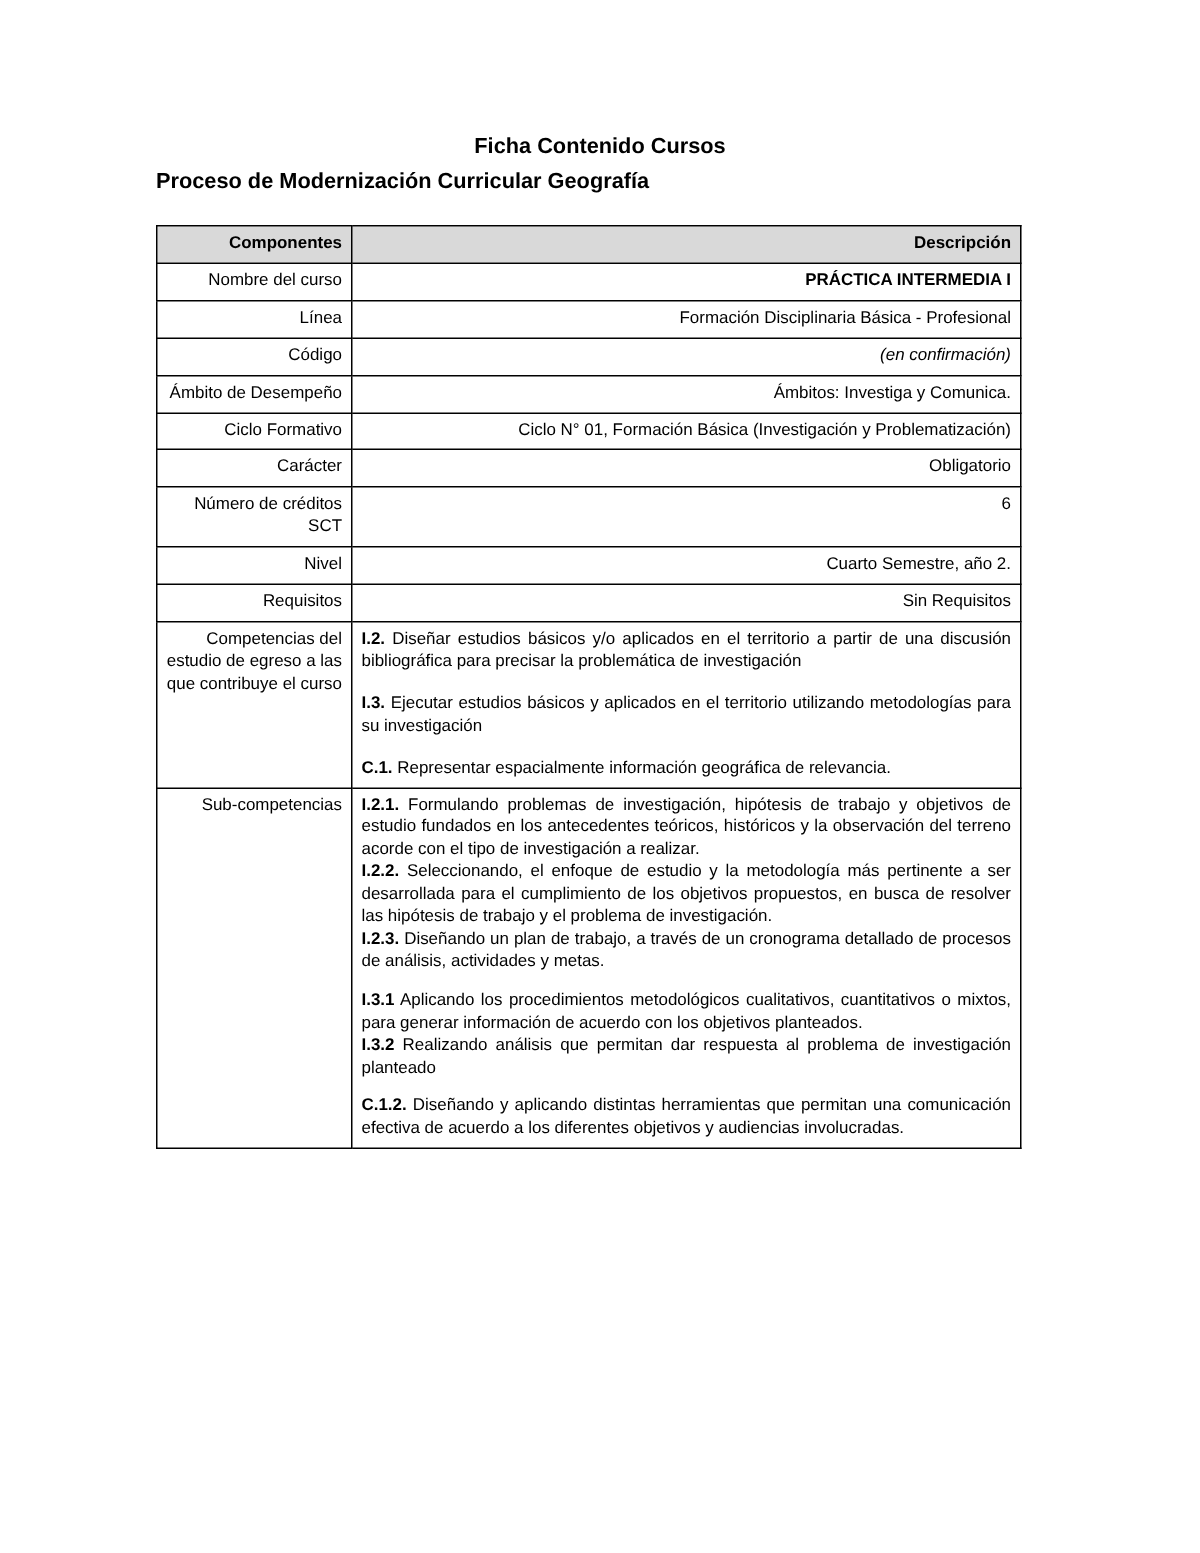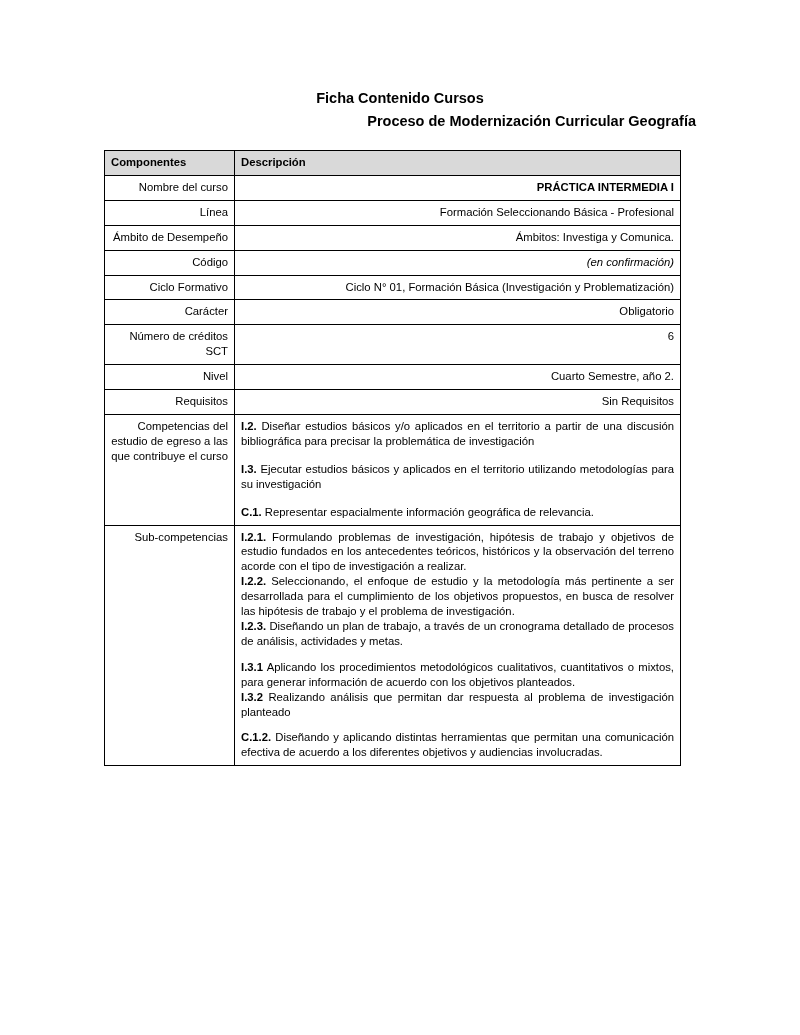--- a/index.html
+++ b/index.html
@@ -22,21 +22,21 @@
     padding: 88px 104px 0 104px;
   }
   .doc-title {
     text-align: center;
     font-size: 14.5px;
     font-weight: bold;
     line-height: 1.45;
     margin: 0 0 2px 0;
   }
   .doc-subtitle {
-    text-align: right;
+    text-align: left;
     font-size: 14.5px;
     font-weight: bold;
     line-height: 1.45;
     margin: 0 0 18px 0;
   }
   table.ficha {
     border-collapse: collapse;
     width: 576px;
     table-layout: fixed;
     border: 1px solid #000;
@@ -46,21 +46,21 @@
     vertical-align: top;
     padding: 4px 6px 5px 6px;
     font-size: 11.3px;
     line-height: 1.32;
   }
   col.c-label { width: 130px; }
   col.c-value { width: 446px; }
 
   thead th {
     background: #d9d9d9;
-    text-align: left;
+    text-align: right;
     font-weight: bold;
     font-size: 11.8px;
     padding: 5px 6px 6px 6px;
   }
   td.label {
     text-align: right;
     vertical-align: top;
   }
   td.label.mid { vertical-align: middle; }
   td.value {
@@ -99,29 +99,29 @@
         <th>Descripción</th>
       </tr>
     </thead>
     <tbody>
       <tr>
         <td class="label mid">Nombre del curso</td>
         <td class="value plain bold">PRÁCTICA INTERMEDIA I</td>
       </tr>
       <tr>
         <td class="label mid">Línea</td>
-        <td class="value plain">Formación Seleccionando Básica - Profesional</td>
+        <td class="value plain">Formación Disciplinaria Básica - Profesional</td>
+      </tr>
+      <tr>
+        <td class="label mid">Código</td>
+        <td class="value plain ital" style="padding-left:18px;">(en confirmación)</td>
       </tr>
       <tr>
         <td class="label">Ámbito de Desempeño</td>
         <td class="value plain">Ámbitos: Investiga y Comunica.</td>
-      </tr>
-      <tr>
-        <td class="label mid">Código</td>
-        <td class="value plain ital" style="padding-left:18px;">(en confirmación)</td>
       </tr>
       <tr>
         <td class="label mid">Ciclo Formativo</td>
         <td class="value plain">Ciclo N° 01, Formación Básica (Investigación y Problematización)</td>
       </tr>
       <tr>
         <td class="label mid">Carácter</td>
         <td class="value plain">Obligatorio</td>
       </tr>
       <tr>

